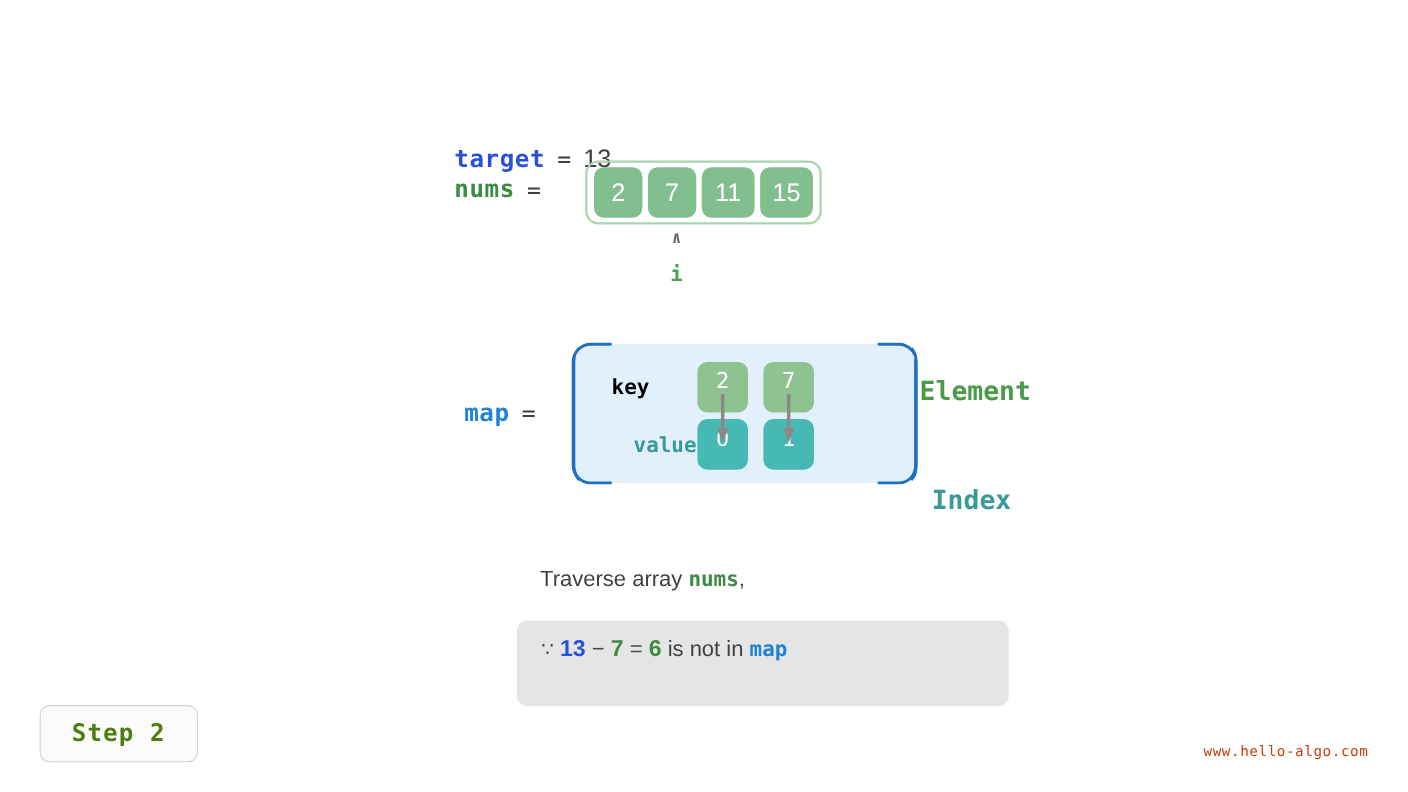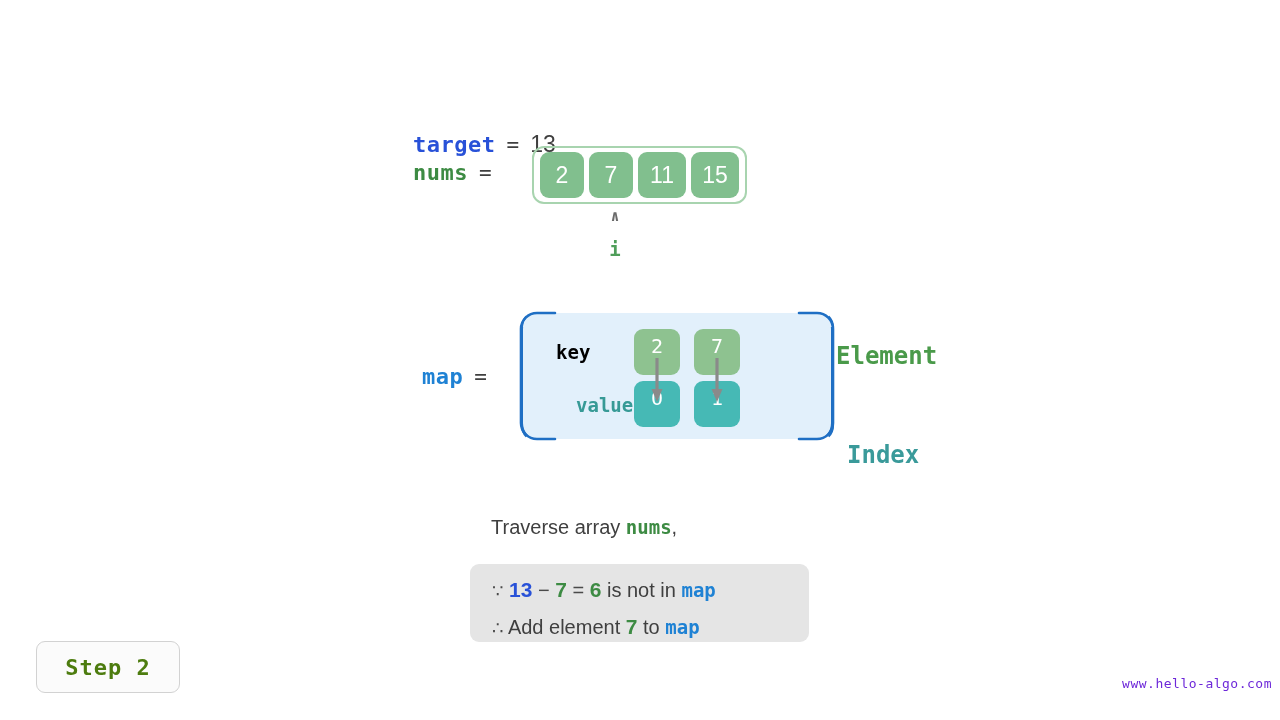--- a/index.html
+++ b/index.html
@@ -238,21 +238,21 @@
     font-family: "DejaVu Sans Mono", "Liberation Mono", monospace;
     font-weight: bold;
     font-size: 19px;
     color: #3d8b43;
   }
 
   #explain-box {
     position: absolute;
     left: 470px;
     top: 564px;
-    width: 339px;
+    width: 447px;
     height: 78px;
     background: #e5e5e5;
     border-radius: 9px;
     box-sizing: border-box;
     padding: 8px 20px 0 22px;
   }
   .explain-line {
     font-size: 20px;
     color: #3f3f3f;
     line-height: 35px;
@@ -286,25 +286,25 @@
     font-weight: bold;
     font-size: 22px;
     color: #4d7c0f;
     letter-spacing: 1px;
     box-sizing: border-box;
   }
 
   
   #watermark {
     position: absolute;
-    right: 8px;
+    right: 36px;
     top: 676px;
     font-family: "DejaVu Sans Mono", "Liberation Mono", monospace;
     font-size: 13px;
-    color: #6d28d9;
+    color: #c2410c;
     letter-spacing: 0.5px;
   }
 </style>
 </head>
 <body>
 
 <div id="target-row">
   <span class="var-name c-blue">target</span>
   <span class="eq-sign">=</span>
   <span class="plain-val">13</span>
@@ -366,23 +366,16 @@
   <div class="explain-line">
     <span class="sym">∵</span>
     <span class="num-blue">13</span>
     <span class="op">−</span>
     <span class="num-green">7</span>
     <span class="op">=</span>
     <span class="num-green">6</span>
     <span>is not in</span>
     <span class="kw-map">map</span>
   </div>
-  <div class="explain-line">
-    <span class="sym">∴</span>
-    <span>Add element</span>
-    <span class="num-green">7</span>
-    <span>to</span>
-    <span class="kw-map">map</span>
-  </div>
 </div>
 
 <div id="step-badge">Step 2</div>
 <div id="watermark">www.hello-algo.com</div>
 
 </body></html>

